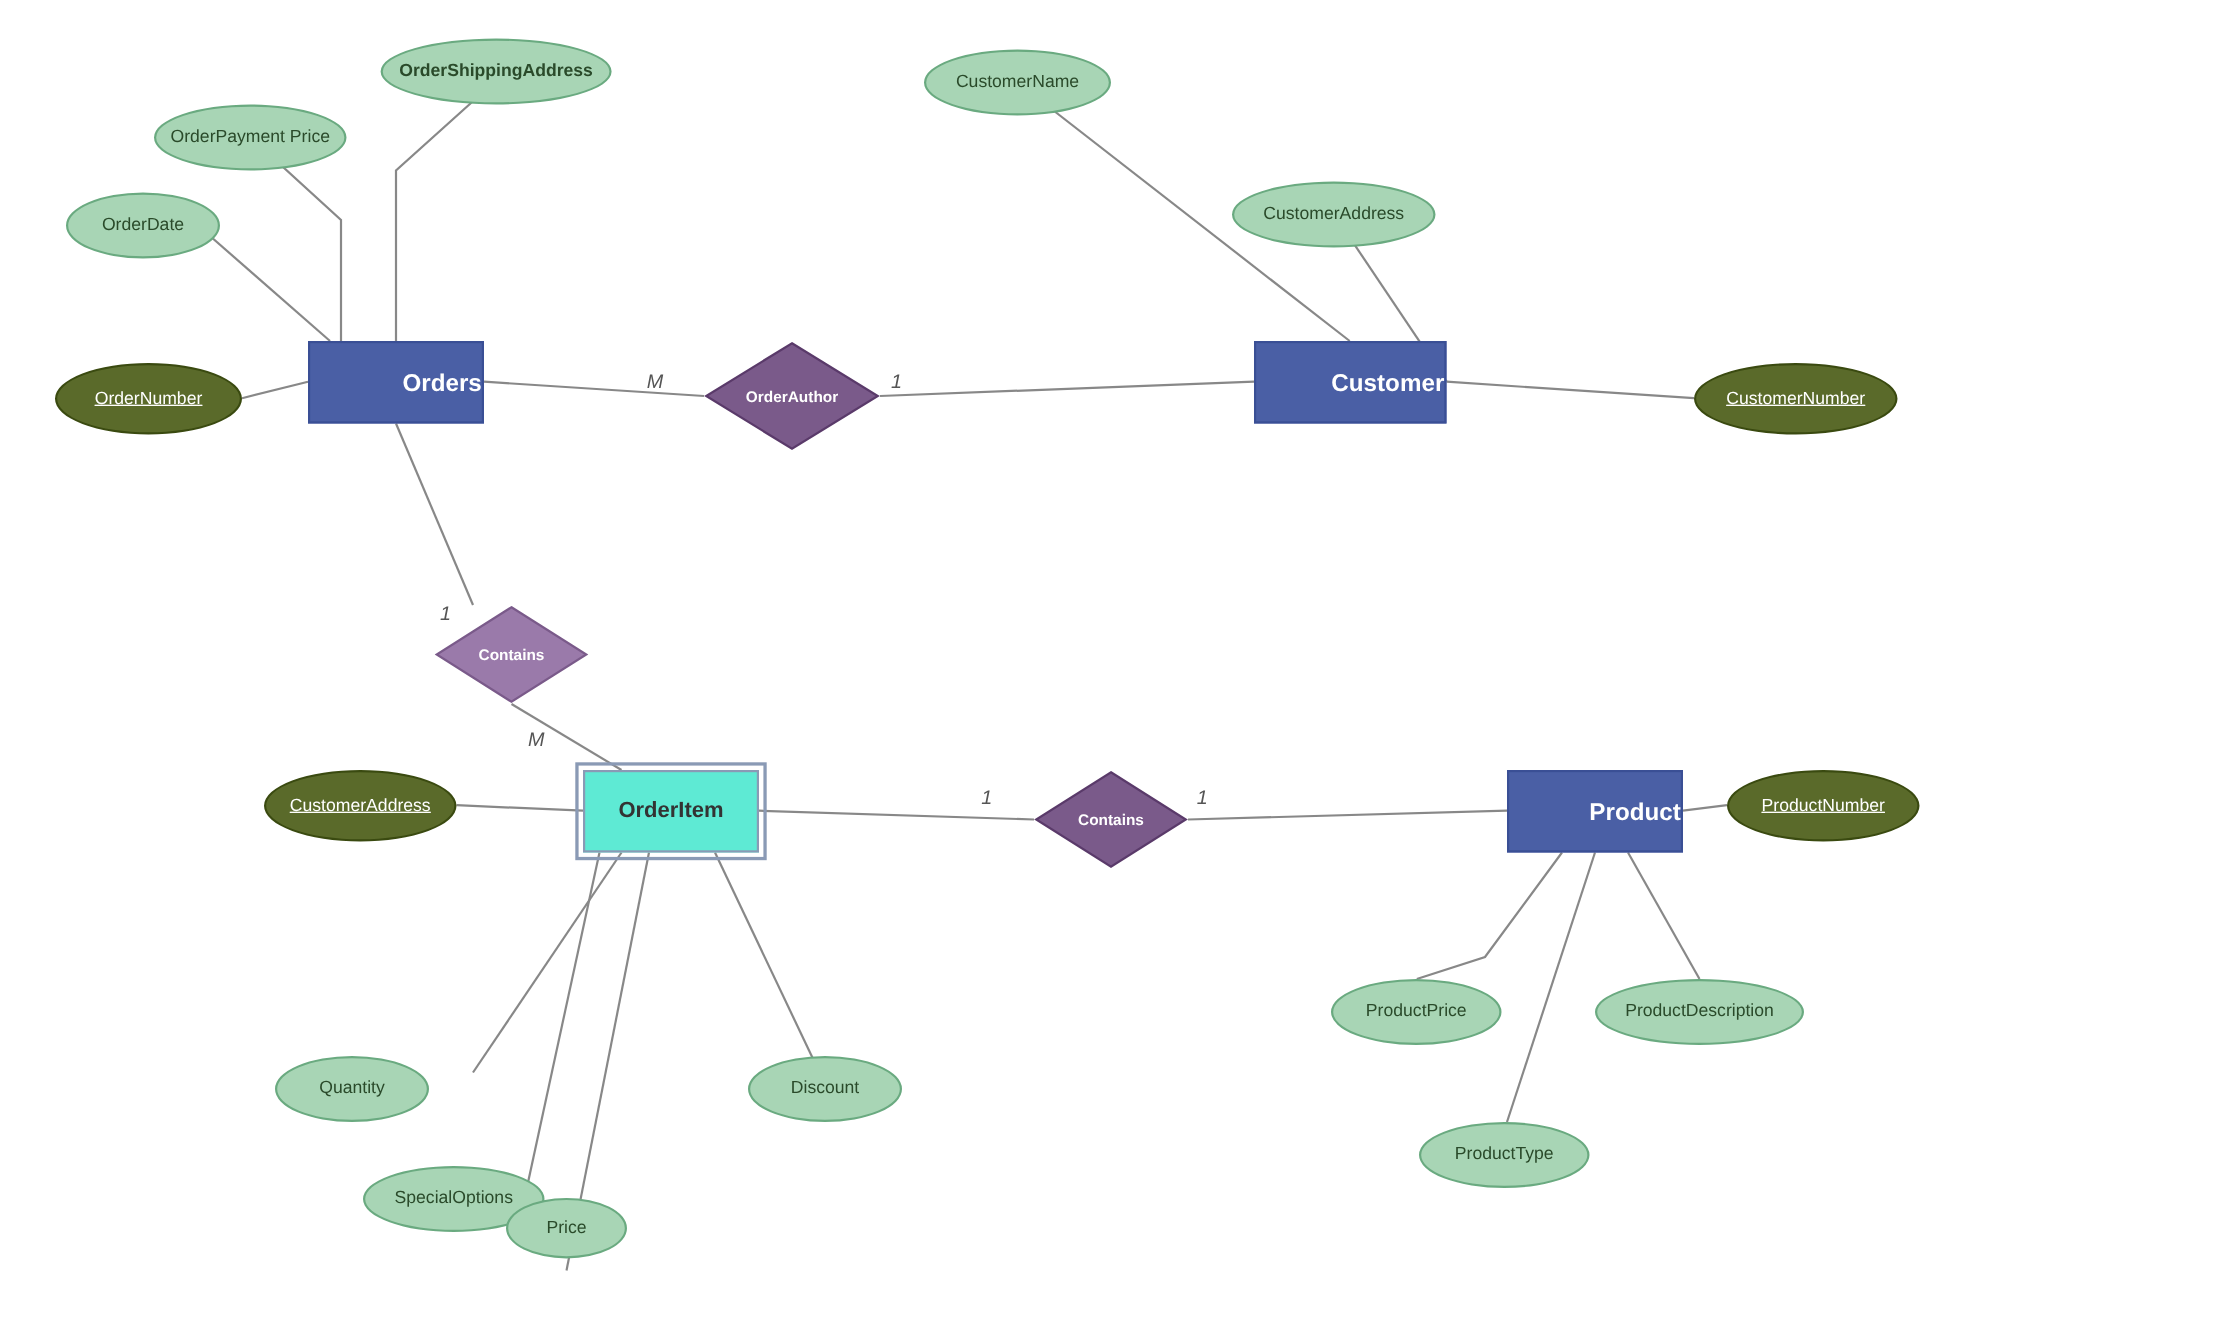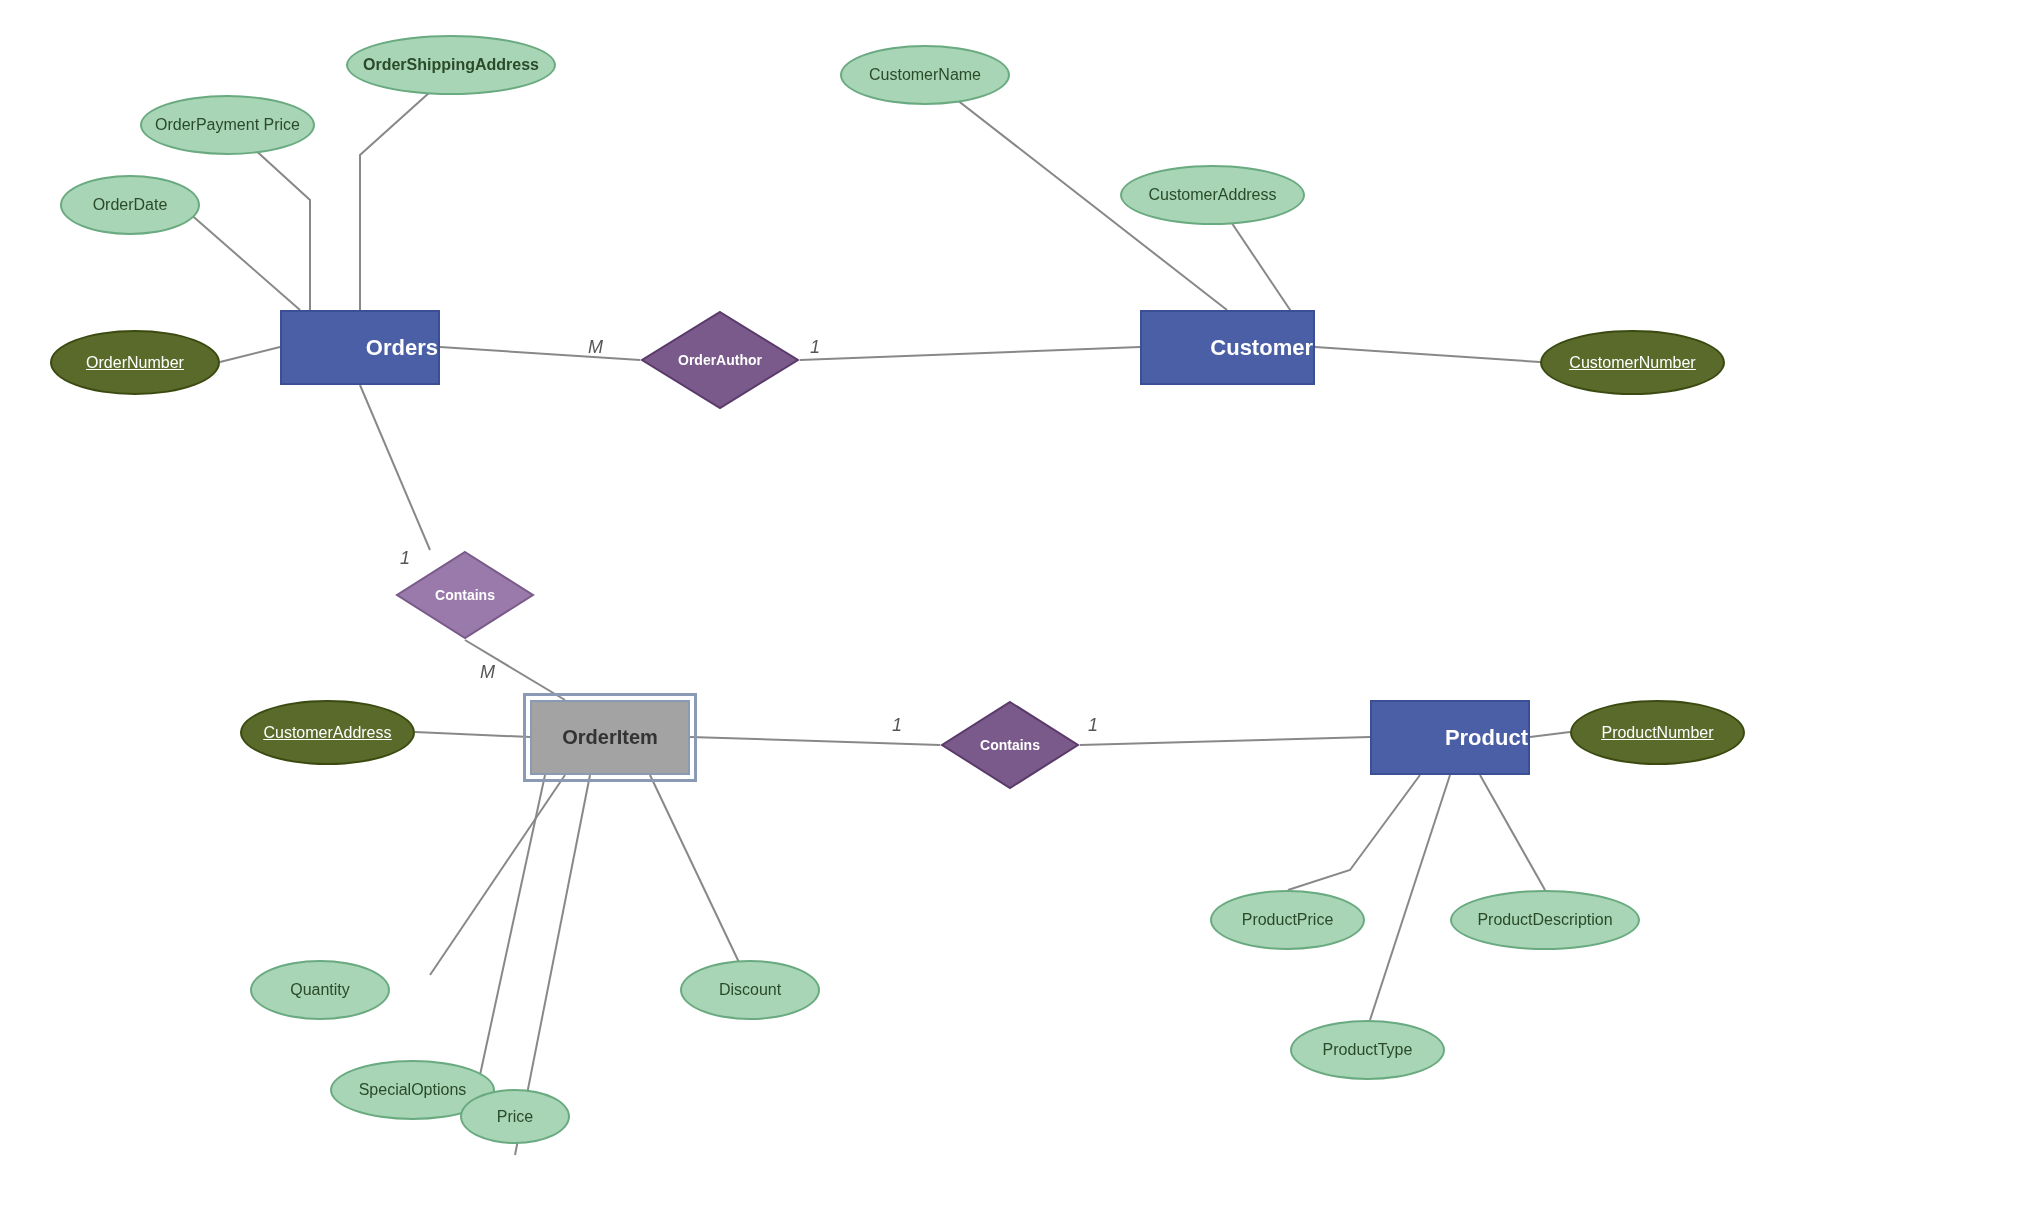--- a/index.html
+++ b/index.html
@@ -32,21 +32,21 @@
       font-weight: bold;
       display: flex;
       align-items: center;
       justify-content: flex-end;
       text-align: center;
       border: 2px solid #3a4f95;
     }
     
     .entity-weak {
       position: absolute;
-      background: #a3a3a3;
+      background: #5eead4;
       color: #333;
       font-size: 20px;
       font-weight: bold;
       display: flex;
       align-items: center;
       justify-content: center;
       text-align: center;
       border: 2px solid #8a9ab5;
       outline: 3px solid #8a9ab5;
       outline-offset: 4px;

